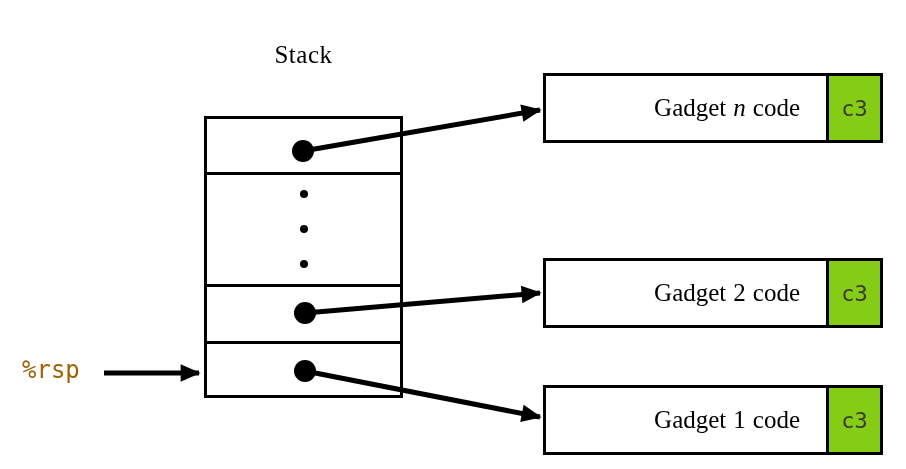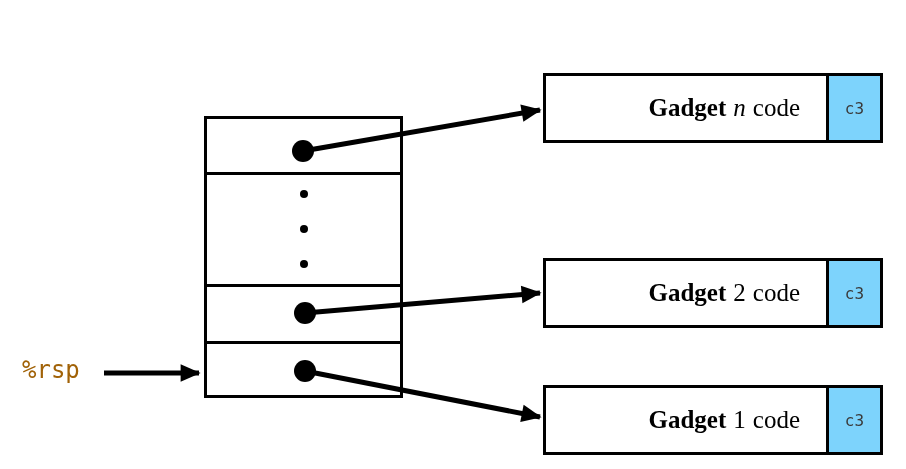--- a/index.html
+++ b/index.html
@@ -35,34 +35,35 @@
     display:flex;align-items:stretch;
   }
   .gadget-n{top:73px;}
   .gadget-2{top:258px;}
   .gadget-1{top:385px;}
   .gadget .label{
     flex:1;display:flex;align-items:center;justify-content:flex-end;
     padding-right:26px;font-size:25px;color:#000;white-space:pre;
   }
   .gadget .label .w{margin-left:0.28em;}
-  .gadget .label .w:first-child{margin-left:10px;font-weight:bold;}
+  .gadget .label .w:first-child{margin-left:10px;}
   .it{font-style:italic;}
   .gadget .ret{
     width:54px;border-left:3px solid #000;box-sizing:border-box;
-    background:#7dd3fc;display:flex;align-items:center;justify-content:center;
-    font-family:"DejaVu Sans Mono", monospace;font-size:16px;color:#3a3a3a;
+    background:#84cc16;display:flex;align-items:center;justify-content:center;
+    font-family:"DejaVu Sans Mono", monospace;font-size:22px;color:#3a3a3a;
   }
   svg.overlay{position:absolute;left:0;top:0;width:906px;height:469px;pointer-events:none;}
 </style>
 </head>
 <body>
 
 <div class="canvas">
 
+  <div class="title">Stack</div>
 
   <div class="stack-box">
     <div class="stack-cell cell-1"></div>
     <div class="stack-cell cell-2"></div>
     <div class="stack-cell cell-3"></div>
     <div class="stack-cell cell-4"></div>
   </div>
 
   <div class="rsp-label">%rsp</div>
 

